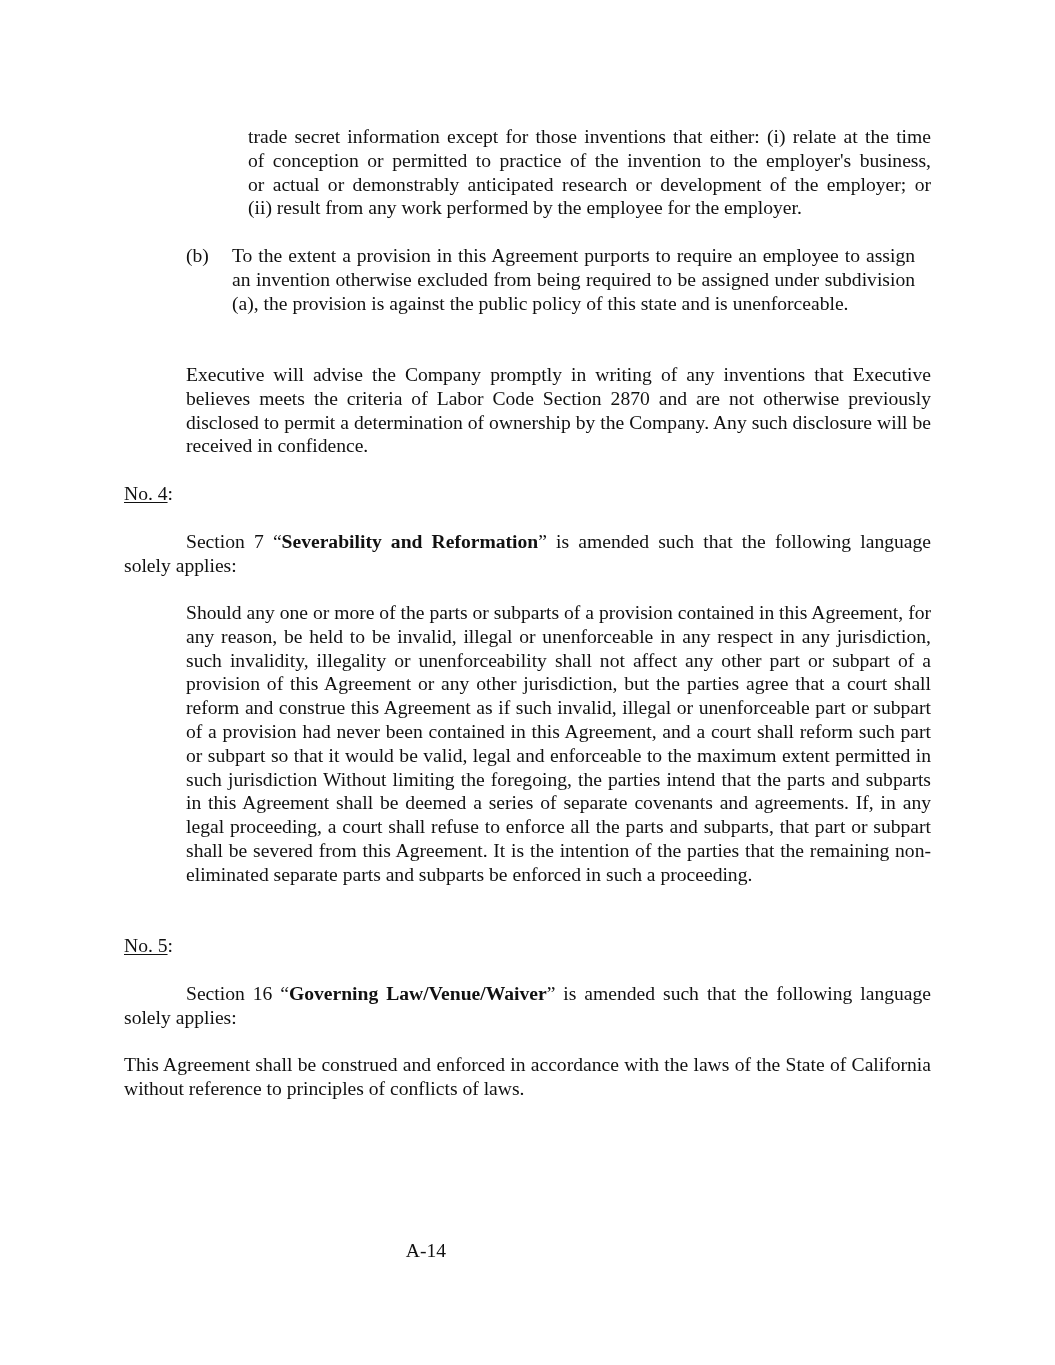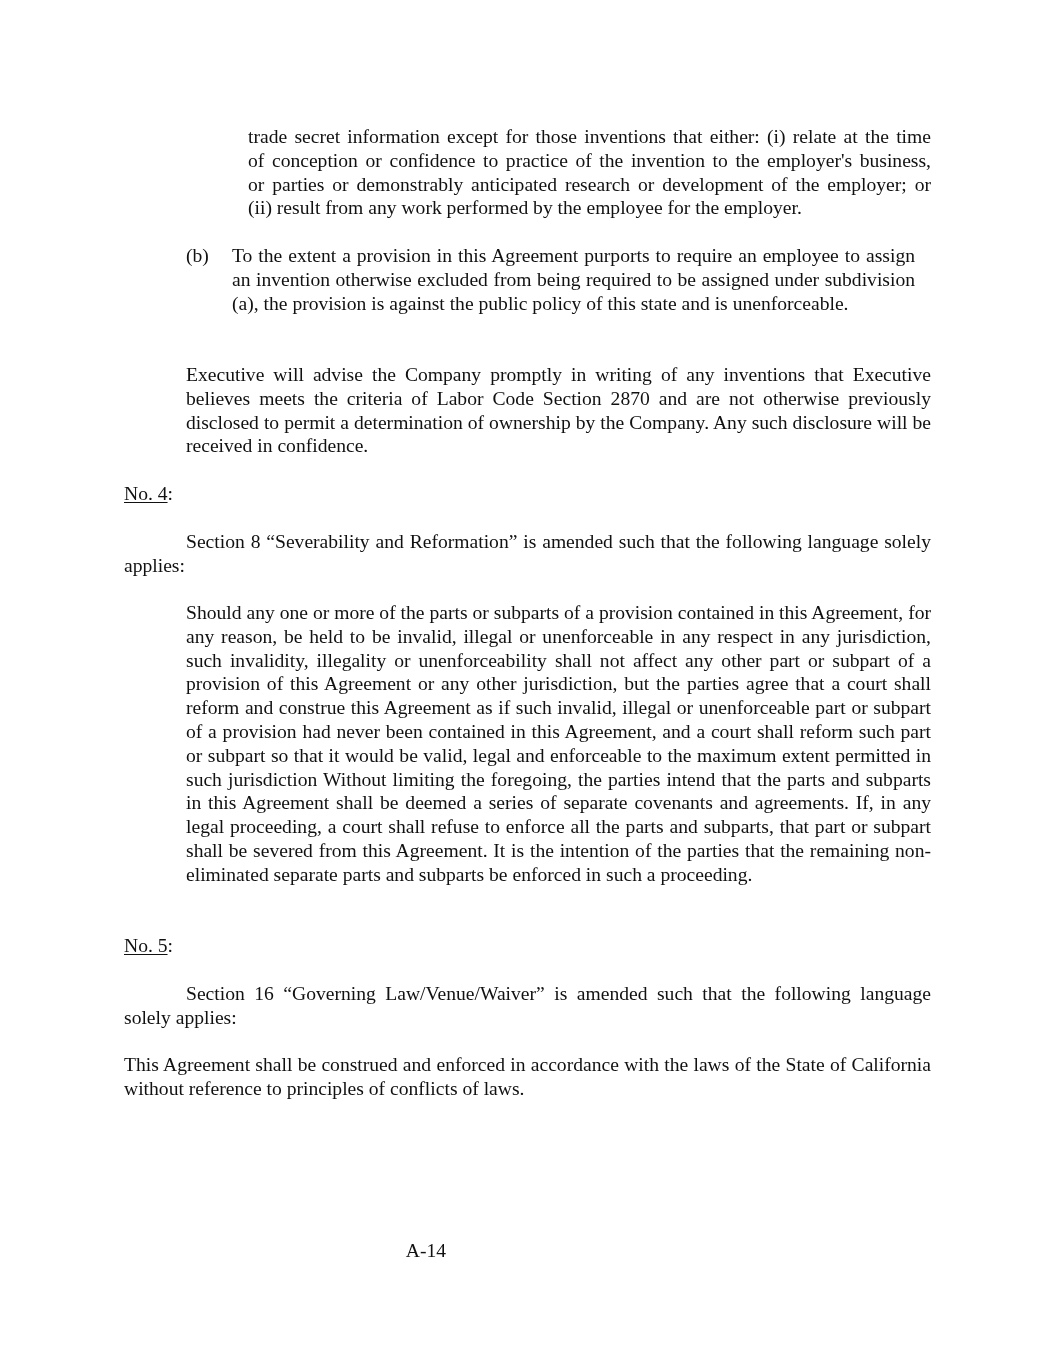--- a/index.html
+++ b/index.html
@@ -3,49 +3,49 @@
 <meta charset="utf-8">
 <style>
   html, body { margin: 0; padding: 0; background: #ffffff; }
   body { width: 1055px; height: 1365px; position: relative; overflow: hidden;
          font-family: "Liberation Serif", serif; color: #111; font-size: 19.6px; line-height: 23.8px; }
   .blk { position: absolute; text-align: justify; }
   .blk p { margin: 0; }
   .last { text-align-last: left; }
   .jl { text-align: justify; text-align-last: justify; }
   u { text-decoration: underline; text-underline-offset: 2px; margin-top: 15px; }
-  b { font-weight: normal; }
+  b { font-weight: bold; }
   .label-b { position: absolute; left: 186px; top: 244px; }
   .pagenum { position: absolute; left: 0; width: 852px; top: 1239px; text-align: center; }
 </style>
 </head>
 <body>
 
 <div class="blk" style="left:248px; width:683px; top:125px;">
   <p class="jl">trade secret information except for those inventions that either: (i) relate at the time</p>
-  <p class="jl">of conception or confidence to practice of the invention to the employer's business,</p>
-  <p class="jl">or parties or demonstrably anticipated research or development of the employer; or</p>
+  <p class="jl">of conception or permitted to practice of the invention to the employer's business,</p>
+  <p class="jl">or actual or demonstrably anticipated research or development of the employer; or</p>
   <p>(ii) result from any work performed by the employee for the employer.</p>
 </div>
 
 <span class="label-b">(b)</span>
 <div class="blk last" style="left:232px; width:683px; top:244px;">
   <p>To the extent a provision in this Agreement purports to require an employee to assign an invention otherwise excluded from being required to be assigned under subdivision (a), the provision is against the public policy of this state and is unenforceable.</p>
 </div>
 
 <div class="blk last" style="left:186px; width:745px; top:363px;">
   <p>Executive will advise the Company promptly in writing of any inventions that Executive believes meets the criteria of Labor Code Section 2870 and are not otherwise previously disclosed to permit a determination of ownership by the Company.  Any such disclosure will be received in confidence.</p>
 </div>
 
 <div class="blk" style="left:124px; top:482px;">
   <u>No. 4</u><span>:</span>
 </div>
 
 <div class="blk last" style="left:124px; width:807px; top:530px; text-indent:62px;">
-  <p><span>Section 8 “</span><b>Severability and Reformation</b><span>” is amended such that the following language solely applies:</span></p>
+  <p><span>Section 7 “</span><b>Severability and Reformation</b><span>” is amended such that the following language solely applies:</span></p>
 </div>
 
 <div class="blk last" style="left:186px; width:745px; top:601px;">
   <p>Should any one or more of the parts or subparts of a provision contained in this Agreement, for any reason, be held to be invalid, illegal or unenforceable in any respect in any jurisdiction, such invalidity, illegality or unenforceability shall not affect any other part or subpart of a provision of this Agreement or any other jurisdiction, but the parties agree that a court shall reform and construe this Agreement as if such invalid, illegal or unenforceable part or subpart of a provision had never been contained in this Agreement, and a court shall reform such part or subpart so that it would be valid, legal and enforceable to the maximum extent permitted in such jurisdiction  Without limiting the foregoing, the parties intend that the parts and subparts in this Agreement shall be deemed a series of separate covenants and agreements.  If, in any legal proceeding, a court shall refuse to enforce all the parts and subparts, that part or subpart shall be severed from this Agreement.   It is the intention of the parties that the remaining non-eliminated separate parts and subparts be enforced in such a proceeding.</p>
 </div>
 
 <div class="blk" style="left:124px; top:934px;">
   <u>No. 5</u><span>:</span>
 </div>
 

